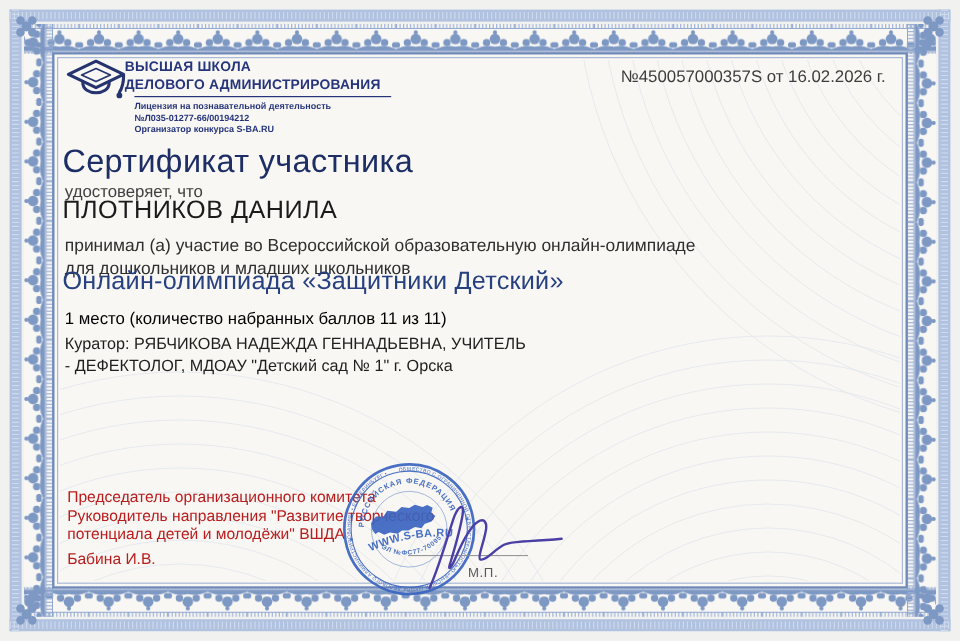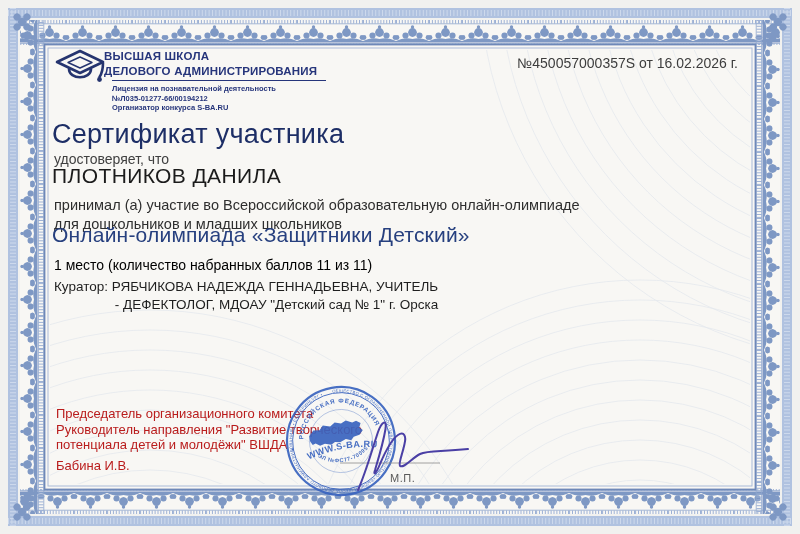--- a/index.html
+++ b/index.html
@@ -19,21 +19,21 @@
   .org-divider{left:112px;top:80px;width:214px;height:1px;background:#26357b;}
   .license{left:112px;top:84px;font-size:7.5px;font-weight:bold;color:#26357b;line-height:9.5px;white-space:nowrap;}
   .cert-number{right:62px;top:55px;font-size:14px;color:#3d3d3d;white-space:nowrap;}
 
   .cert-title{left:52px;top:119px;font-size:27px;color:#1d2e66;letter-spacing:.3px;white-space:nowrap;}
   .certifies{left:54px;top:151px;font-size:14px;color:#404040;white-space:nowrap;}
   .recipient{left:52px;top:164px;font-size:21px;color:#1b1b1b;letter-spacing:.4px;white-space:nowrap;}
   .descr{left:54px;top:196px;font-size:14.5px;color:#2e2e2e;line-height:19px;white-space:nowrap;}
   .event-title{left:52px;top:223px;font-size:21px;color:#27407f;letter-spacing:.2px;white-space:nowrap;}
   .result{left:54px;top:257px;font-size:14px;color:#000000;white-space:nowrap;}
-  .curator{left:54px;top:278px;font-size:13.5px;color:#1f1f1f;line-height:17.5px;white-space:nowrap;text-align:right;}
+  .curator{left:54px;top:278px;font-size:13.5px;color:#1f1f1f;line-height:17.5px;white-space:nowrap;}
 
   .signatory{left:56px;top:406px;font-size:13px;color:#b91c1c;line-height:15.5px;white-space:nowrap;}
   .signatory .sig-name{margin-top:5px;}
   .stamp{left:284px;top:384px;width:114px;height:114px;}
   .signature{left:328px;top:410px;width:150px;height:86px;}
   .seal-abbr{left:390px;top:472px;font-size:11px;color:#5a5a5a;letter-spacing:.5px;}
 </style>
 </head>
 <body>
 

